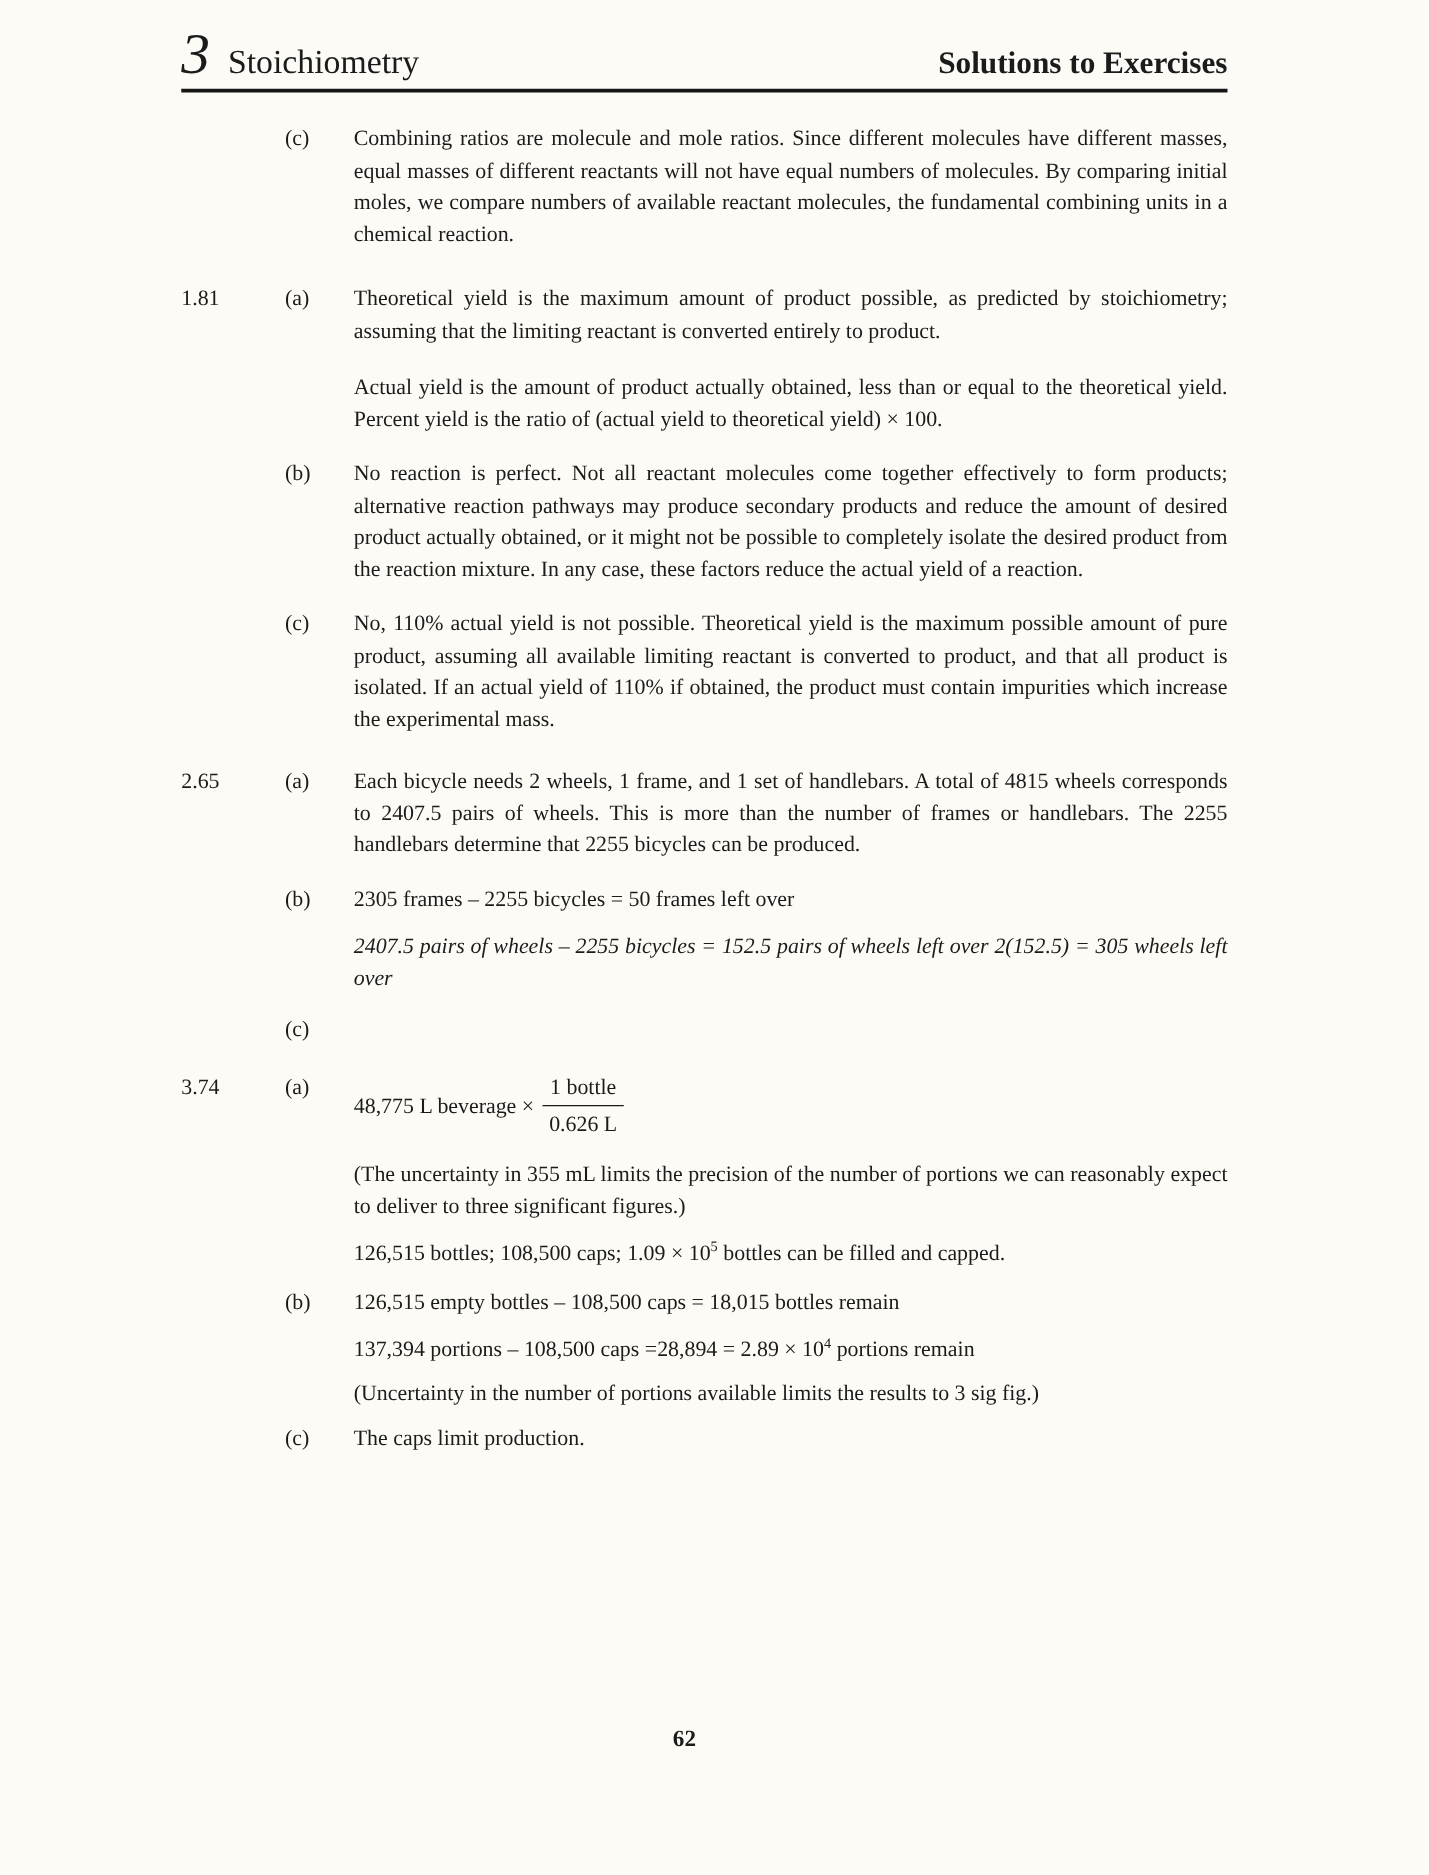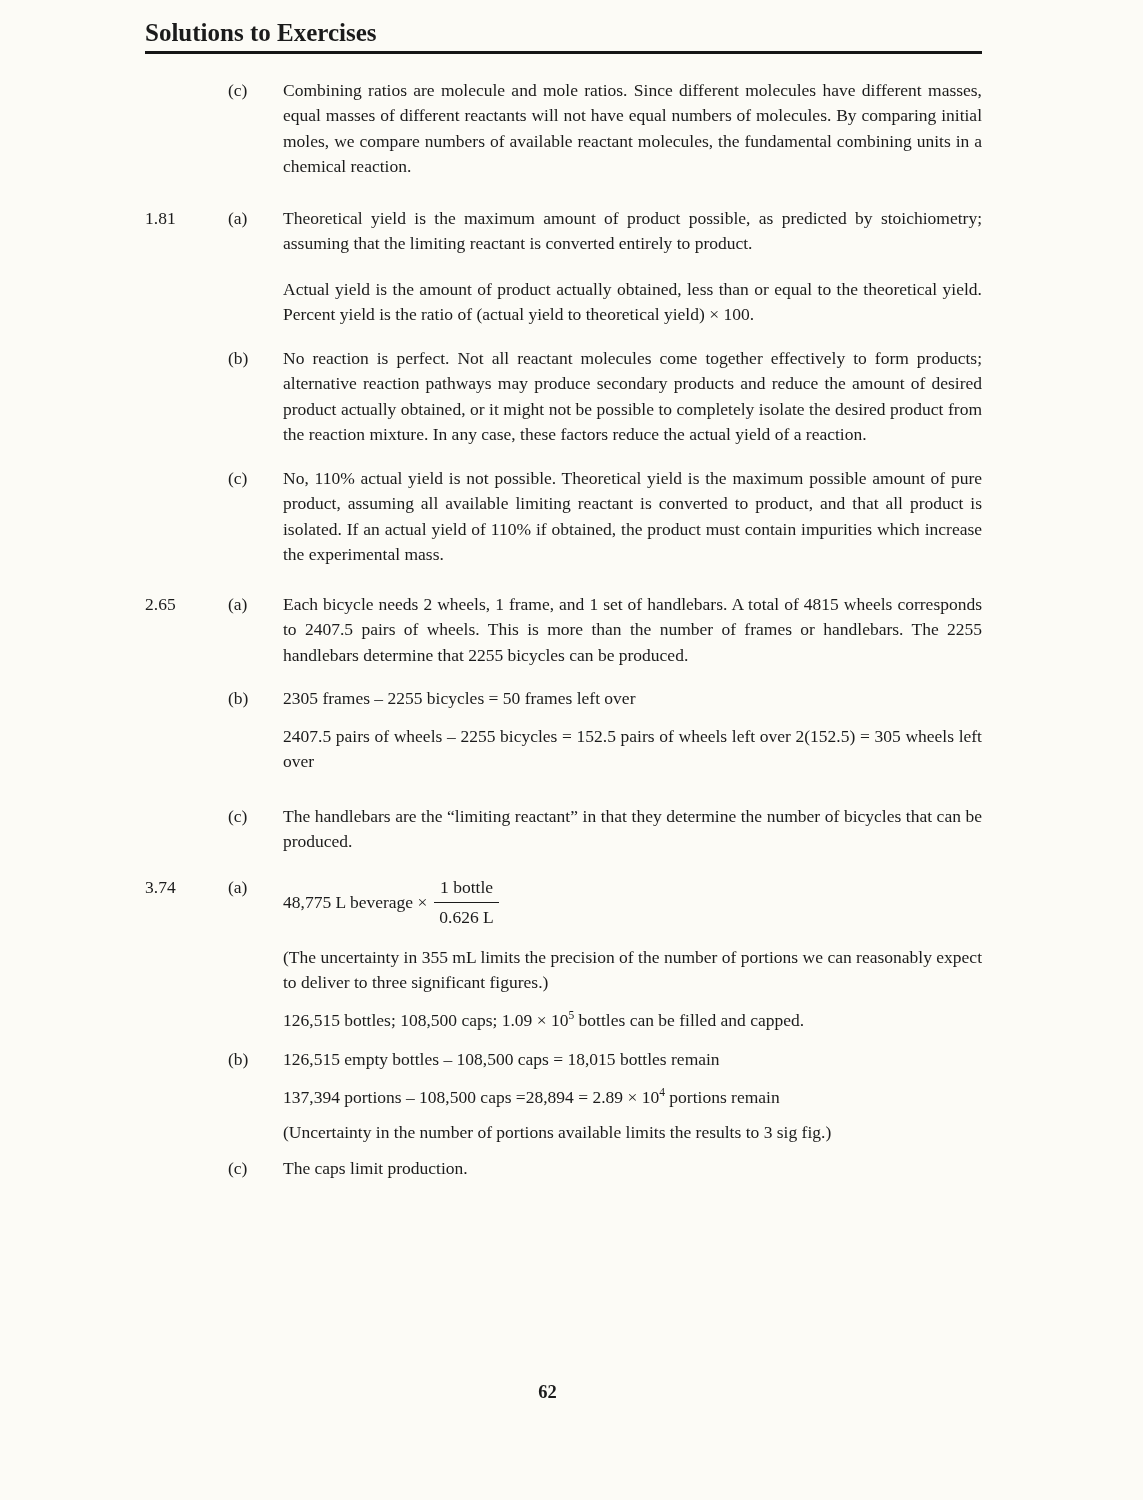--- a/index.html
+++ b/index.html
@@ -59,21 +59,21 @@
   .frac-num {
     display: block;
     padding: 0 5px 2px 5px;
     border-bottom: 1.5px solid #1b1b1b;
   }
   .frac-den { display: block; padding: 2px 5px 0 5px; }
   
   .g10 { margin-bottom: 10px; }
   .g12 { margin-bottom: 12px; }
   .g14 { margin-bottom: 14px; }
-  .g16 { margin-bottom: 29px; }
+  .g16 { margin-bottom: 16px; font-style: italic; }
   .g18 { margin-bottom: 18px; }
   .g20 { margin-bottom: 20px; }
   .g24 { margin-bottom: 24px; }
   .g26 { margin-bottom: 26px; }
   
   .page-number {
     position: absolute;
     top: 1380px;
     left: 129px;
     width: 837px;
@@ -81,20 +81,24 @@
     font-weight: 700;
     font-size: 18.5px;
   }
 </style>
 </head>
 <body>
 
 <div class="page">
 
   <div class="header">
+    <div class="header-left">
+      <span class="chapter-num">3</span>
+      <span class="chapter-title">Stoichiometry</span>
+    </div>
     <div class="header-right">Solutions to Exercises</div>
   </div>
   <div class="rule"></div>
 
   <div class="row g26">
     <div class="col-num"></div>
     <div class="col-letter">(c)</div>
     <div class="col-text">Combining ratios are molecule and mole ratios. Since different molecules have different masses, equal masses of different reactants will not have equal numbers of molecules. By comparing initial moles, we compare numbers of available reactant molecules, the fundamental combining units in a chemical reaction.</div>
   </div>
 
@@ -136,21 +140,20 @@
 
   <div class="row g16">
     <div class="col-num"></div>
     <div class="col-letter"></div>
     <div class="col-text">2407.5 pairs of wheels – 2255 bicycles = 152.5 pairs of wheels left over 2(152.5) = 305 wheels left over</div>
   </div>
 
   <div class="row g20">
     <div class="col-num"></div>
     <div class="col-letter">(c)</div>
-    <div class="col-text">The handlebars are the “limiting reactant” in that they determine the number of bicycles that can be produced.</div>
   </div>
 
   <div class="row g14">
     <div class="col-num">3.74</div>
     <div class="col-letter">(a)</div>
     <div class="col-text equation">
       <span class="eq-part">48,775 L beverage ×</span><span class="frac"><span class="frac-num">1 bottle</span><span class="frac-den">0.626 L</span></span>
     </div>
   </div>
 

